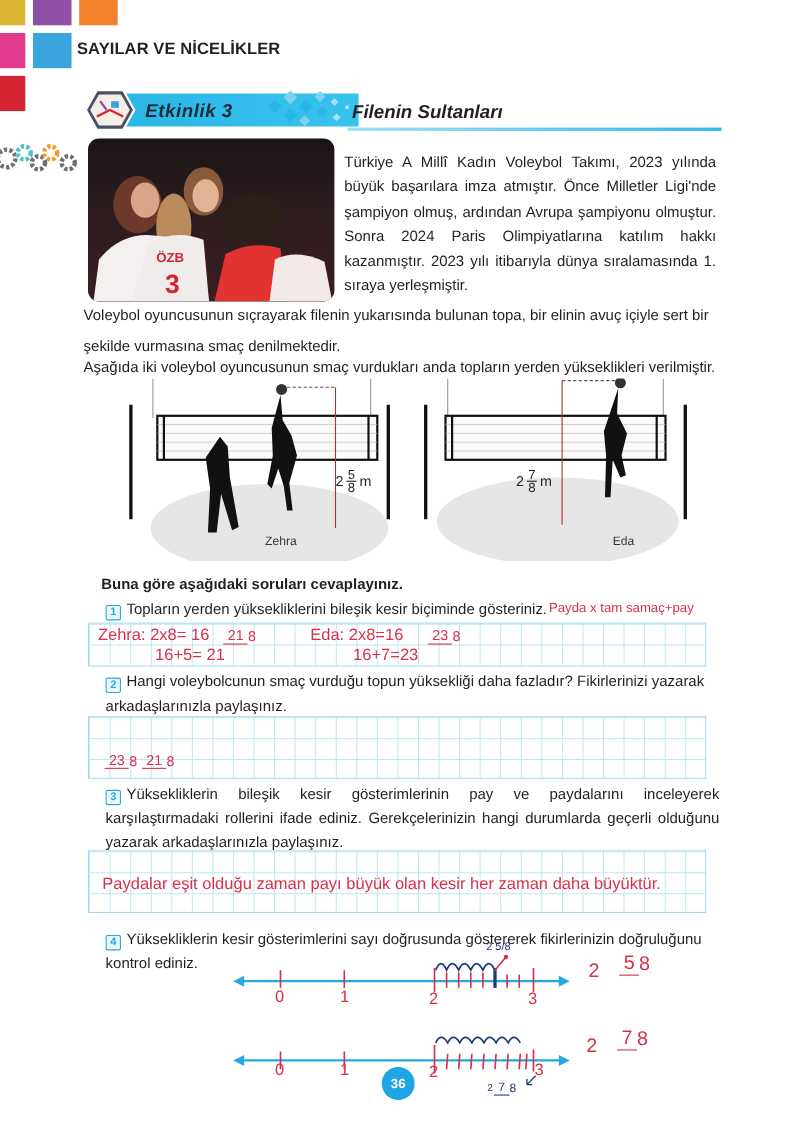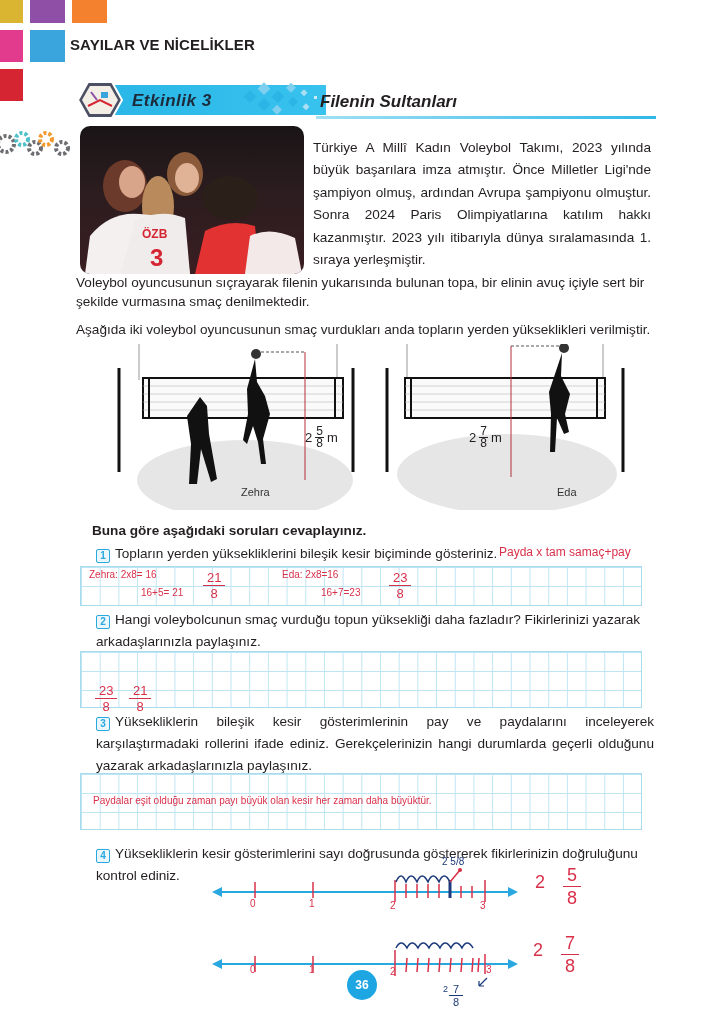--- a/index.html
+++ b/index.html
@@ -15,37 +15,37 @@
   .hex { position: absolute; left: 0; top: 0; width: 48px; height: 40px; }
   .banner-label { position: absolute; left: 56px; top: 11px; font-size: 17px; font-weight: bold; color: #1c2a3a; letter-spacing: 0.5px; }
   .banner-title { position: absolute; left: 244px; top: 12px; font-size: 17px; font-weight: bold; color: #231f20; }
   .diamonds { position: absolute; left: 160px; top: 0px; width: 90px; height: 40px; }
 
   .gears { position: absolute; left: 0; top: 128px; width: 80px; height: 34px; }
 
   .photo { position: absolute; left: 80px; top: 126px; width: 224px; height: 148px; border-radius: 10px; overflow: hidden; background: linear-gradient(180deg,#1a1416 0%,#2a1c1e 40%,#3a1e22 100%); }
 
   .intro { position: absolute; left: 313px; top: 137px; width: 338px; font-size: 13.6px; line-height: 22.4px; text-align: justify; }
-  .para { position: absolute; left: 76px; width: 580px; font-size: 13.6px; line-height: 19px; }
+  .para { position: absolute; left: 76px; width: 580px; font-size: 13.6px; line-height: 28px; }
 
   .scene { position: absolute; top: 344px; height: 166px; }
   .scene-label { position: absolute; font-size: 11px; color: #333; }
   .meas { position: absolute; font-size: 13px; color: #231f20; display: flex; align-items: center; }
   .frac-sm { display: inline-flex; flex-direction: column; align-items: center; font-size: 12px; line-height: 11px; margin: 0 3px; }
   .frac-sm .num { border-bottom: 1px solid #231f20; padding: 0 1px; }
 
   .q-head { position: absolute; left: 76px; top: 523px; font-size: 13.6px; font-weight: bold; padding-left: 16px; }
   .q { position: absolute; left: 76px; width: 578px; font-size: 13.6px; line-height: 22px; padding-left: 20px; }
   .qnum { display: inline-block; width: 14px; height: 14px; border: 1.5px solid #2aa8e0; color: #2aa8e0; font-size: 10px; line-height: 11px; text-align: center; font-weight: bold; margin-right: 5px; vertical-align: -1px; background: #eaf7fd; border-radius: 2px; }
 
   .grid { position: absolute; left: 80px; width: 562px; border: 1px solid #a7dcef;
           background-image: linear-gradient(90deg, #bfe5f3 1px, transparent 1px), linear-gradient(180deg, #bfe5f3 1px, transparent 1px);
           background-size: 18.7px 100%, 100% 19px; }
-  .hw { position: absolute; color: #d9304a; font-size: 10px; white-space: nowrap; }
-  .hwfrac { position: absolute; color: #d9304a; font-size: 13px; display: flex; flex-direction: column; align-items: center; line-height: 15px; }
+  .hw { position: absolute; color: #d9304a; font-size: 15px; white-space: nowrap; }
+  .hwfrac { position: absolute; color: #d9304a; font-size: 13px; display: flex; align-items: center; line-height: 15px; }
   .hwfrac .num { border-bottom: 1.5px solid #d9304a; padding: 0 4px; }
 
   .numline { position: absolute; }
   .page-num { position: absolute; left: 347px; top: 970px; width: 30px; height: 30px; border-radius: 50%; background: #1ea6e3; color: #fff; font-size: 12px; font-weight: bold; text-align: center; line-height: 30px; }
 </style>
 </head>
 <body>
 
 <div class="sq" style="left:0;top:0;width:23px;height:23px;background:#d9b531;"></div>
 <div class="sq" style="left:30px;top:0;width:35px;height:23px;background:#8f4fa6;"></div>

